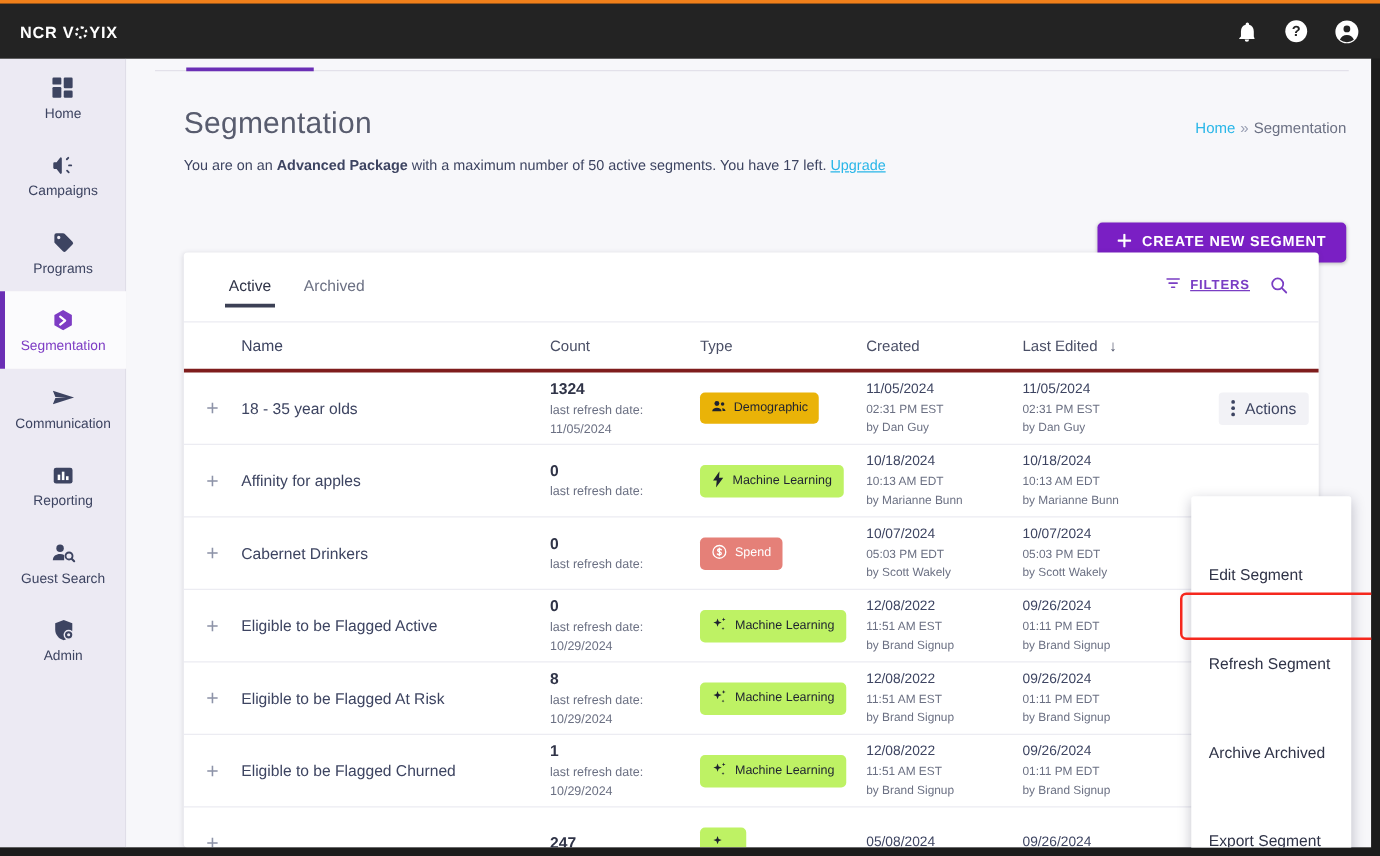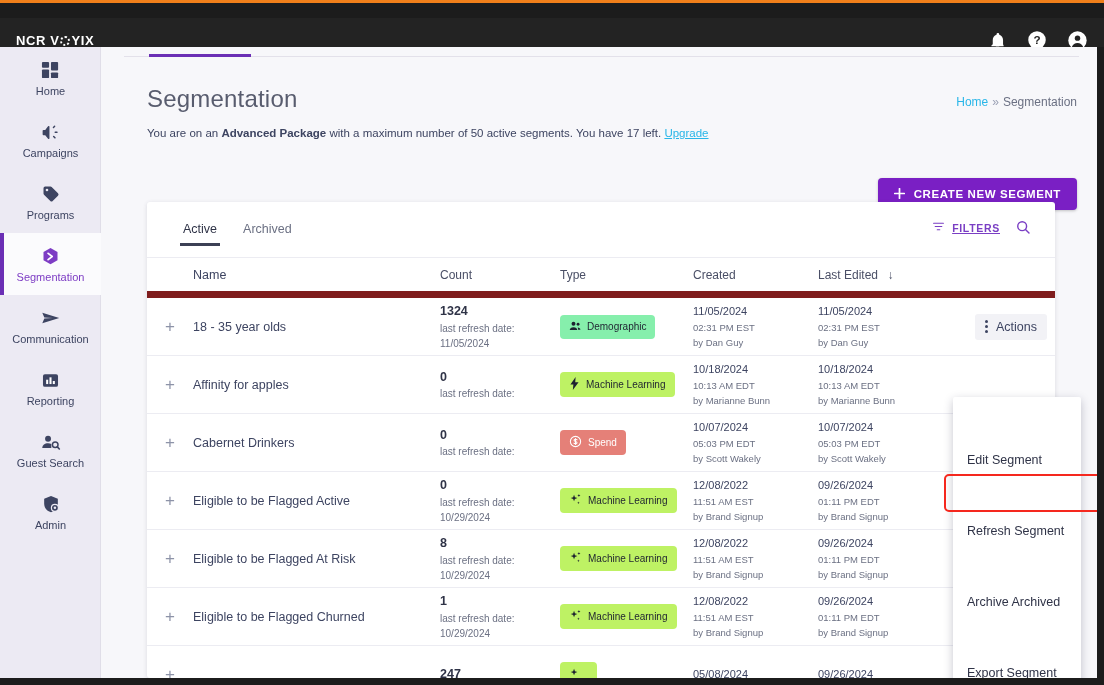--- a/index.html
+++ b/index.html
@@ -9,21 +9,21 @@
     background: #1c1c1c;
     overflow: hidden;
   }
   #app { position: relative; width: 1104px; height: 685px; background: #1c1c1c; }
 
   
   .orange-line { position:absolute; top:0; left:0; width:1104px; height:3px; background:#f07f1a; }
 
   
   .topbar {
-    position:absolute; top:18px; left:0; width:1104px; height:44px;
+    position:absolute; top:3px; left:0; width:1104px; height:44px;
     background:#232323; display:flex; align-items:center;
   }
   .logo { margin-left:16px; color:#fff; font-size:13px; font-weight:bold; letter-spacing:.6px; display:flex; align-items:center; }
   .logo .o-glyph {
     display:inline-block; width:10px; height:10px; border:2px dotted #fff; border-radius:50%;
     margin:0 1px; position:relative; top:1px;
   }
   .topbar-icons { margin-left:auto; margin-right:16px; display:flex; align-items:center; gap:18px; }
   .tbicon { width:22px; height:22px; display:flex; align-items:center; justify-content:center; cursor:pointer; }
   .tbicon svg { display:block; }
@@ -90,42 +90,42 @@
   .card-head { position:relative; height:56px; border-bottom:1px solid #ececf2; }
   .tabs { position:absolute; left:36px; top:20px; display:flex; gap:26px; }
   .tab { font-size:12.5px; color:#6b7083; padding-bottom:10px; cursor:pointer; position:relative; }
   .tab.active { color:#2f3347; }
   .tab.active::after { content:""; position:absolute; left:-3px; right:-3px; bottom:0; height:3px; background:#3c4055; }
   .card-tools { position:absolute; right:24px; top:18px; display:flex; align-items:center; gap:16px; }
   .filters-btn { display:flex; align-items:center; gap:7px; color:#7a3ec4; font-size:10.5px; font-weight:bold; letter-spacing:.7px; cursor:pointer;text-decoration:underline; }
   .search-btn { cursor:pointer; display:flex; }
 
   
-  .thead { display:flex; height:40px; align-items:center; font-size:12px; color:#4a4f66; border-bottom:7px solid #7f1d1d; }
+  .thead { display:flex; height:40px; align-items:center; font-size:12px; color:#4a4f66; border-bottom:3px solid #7f1d1d; }
   .row { display:flex; align-items:center; height:58px; border-bottom:1px solid #ececf2; position:relative; }
   .c-exp   { width:46px; flex:none; display:flex; justify-content:center; align-items:center; }
   .c-name  { width:247px; flex:none; font-size:12.5px; color:#3d4461; }
   .c-count { width:120px; flex:none; }
   .c-type  { width:133px; flex:none; }
   .c-crt   { width:125px; flex:none; }
   .c-edit  { width:130px; flex:none; }
   .c-act   { flex:1; display:flex; justify-content:flex-end; padding-right:8px; }
   .thead .c-name { padding-left:0; }
   .plus { font-size:17px; color:#8d93a8; line-height:1; cursor:pointer; user-select:none; }
 
   .cnum { font-size:12.5px; color:#2f3347; font-weight:bold; line-height:1.45; }
   .csub { font-size:10px; color:#6b7083; line-height:1.5; }
   .dnum { font-size:11px; color:#3d4461; line-height:1.55; }
   .dsub { font-size:9.5px; color:#6b7083; line-height:1.6; }
 
   .badge {
     display:inline-flex; align-items:center; gap:6px;
     border-radius:4px; padding:5px 9px; font-size:10px; color:#1e2230; font-weight:500;
   }
-  .badge.demographic { background:#86efac; }
+  .badge.demographic { background:#eab308; }
   .badge.ml { background:#bef264;text-align:right; }
   .badge.spend { background:#e58078; color:#fff; }
 
   .actions-btn {
     display:flex; align-items:center; gap:8px; font-size:12.5px; color:#3d4461;
     padding:6px 10px; border-radius:3px; cursor:pointer;
   }
   .actions-btn.open { background:#f2f2f6; }
   .kebab { display:flex; flex-direction:column; gap:2px; }
   .kebab i { width:3px; height:3px; border-radius:50%; background:#3d4461; display:block; }

